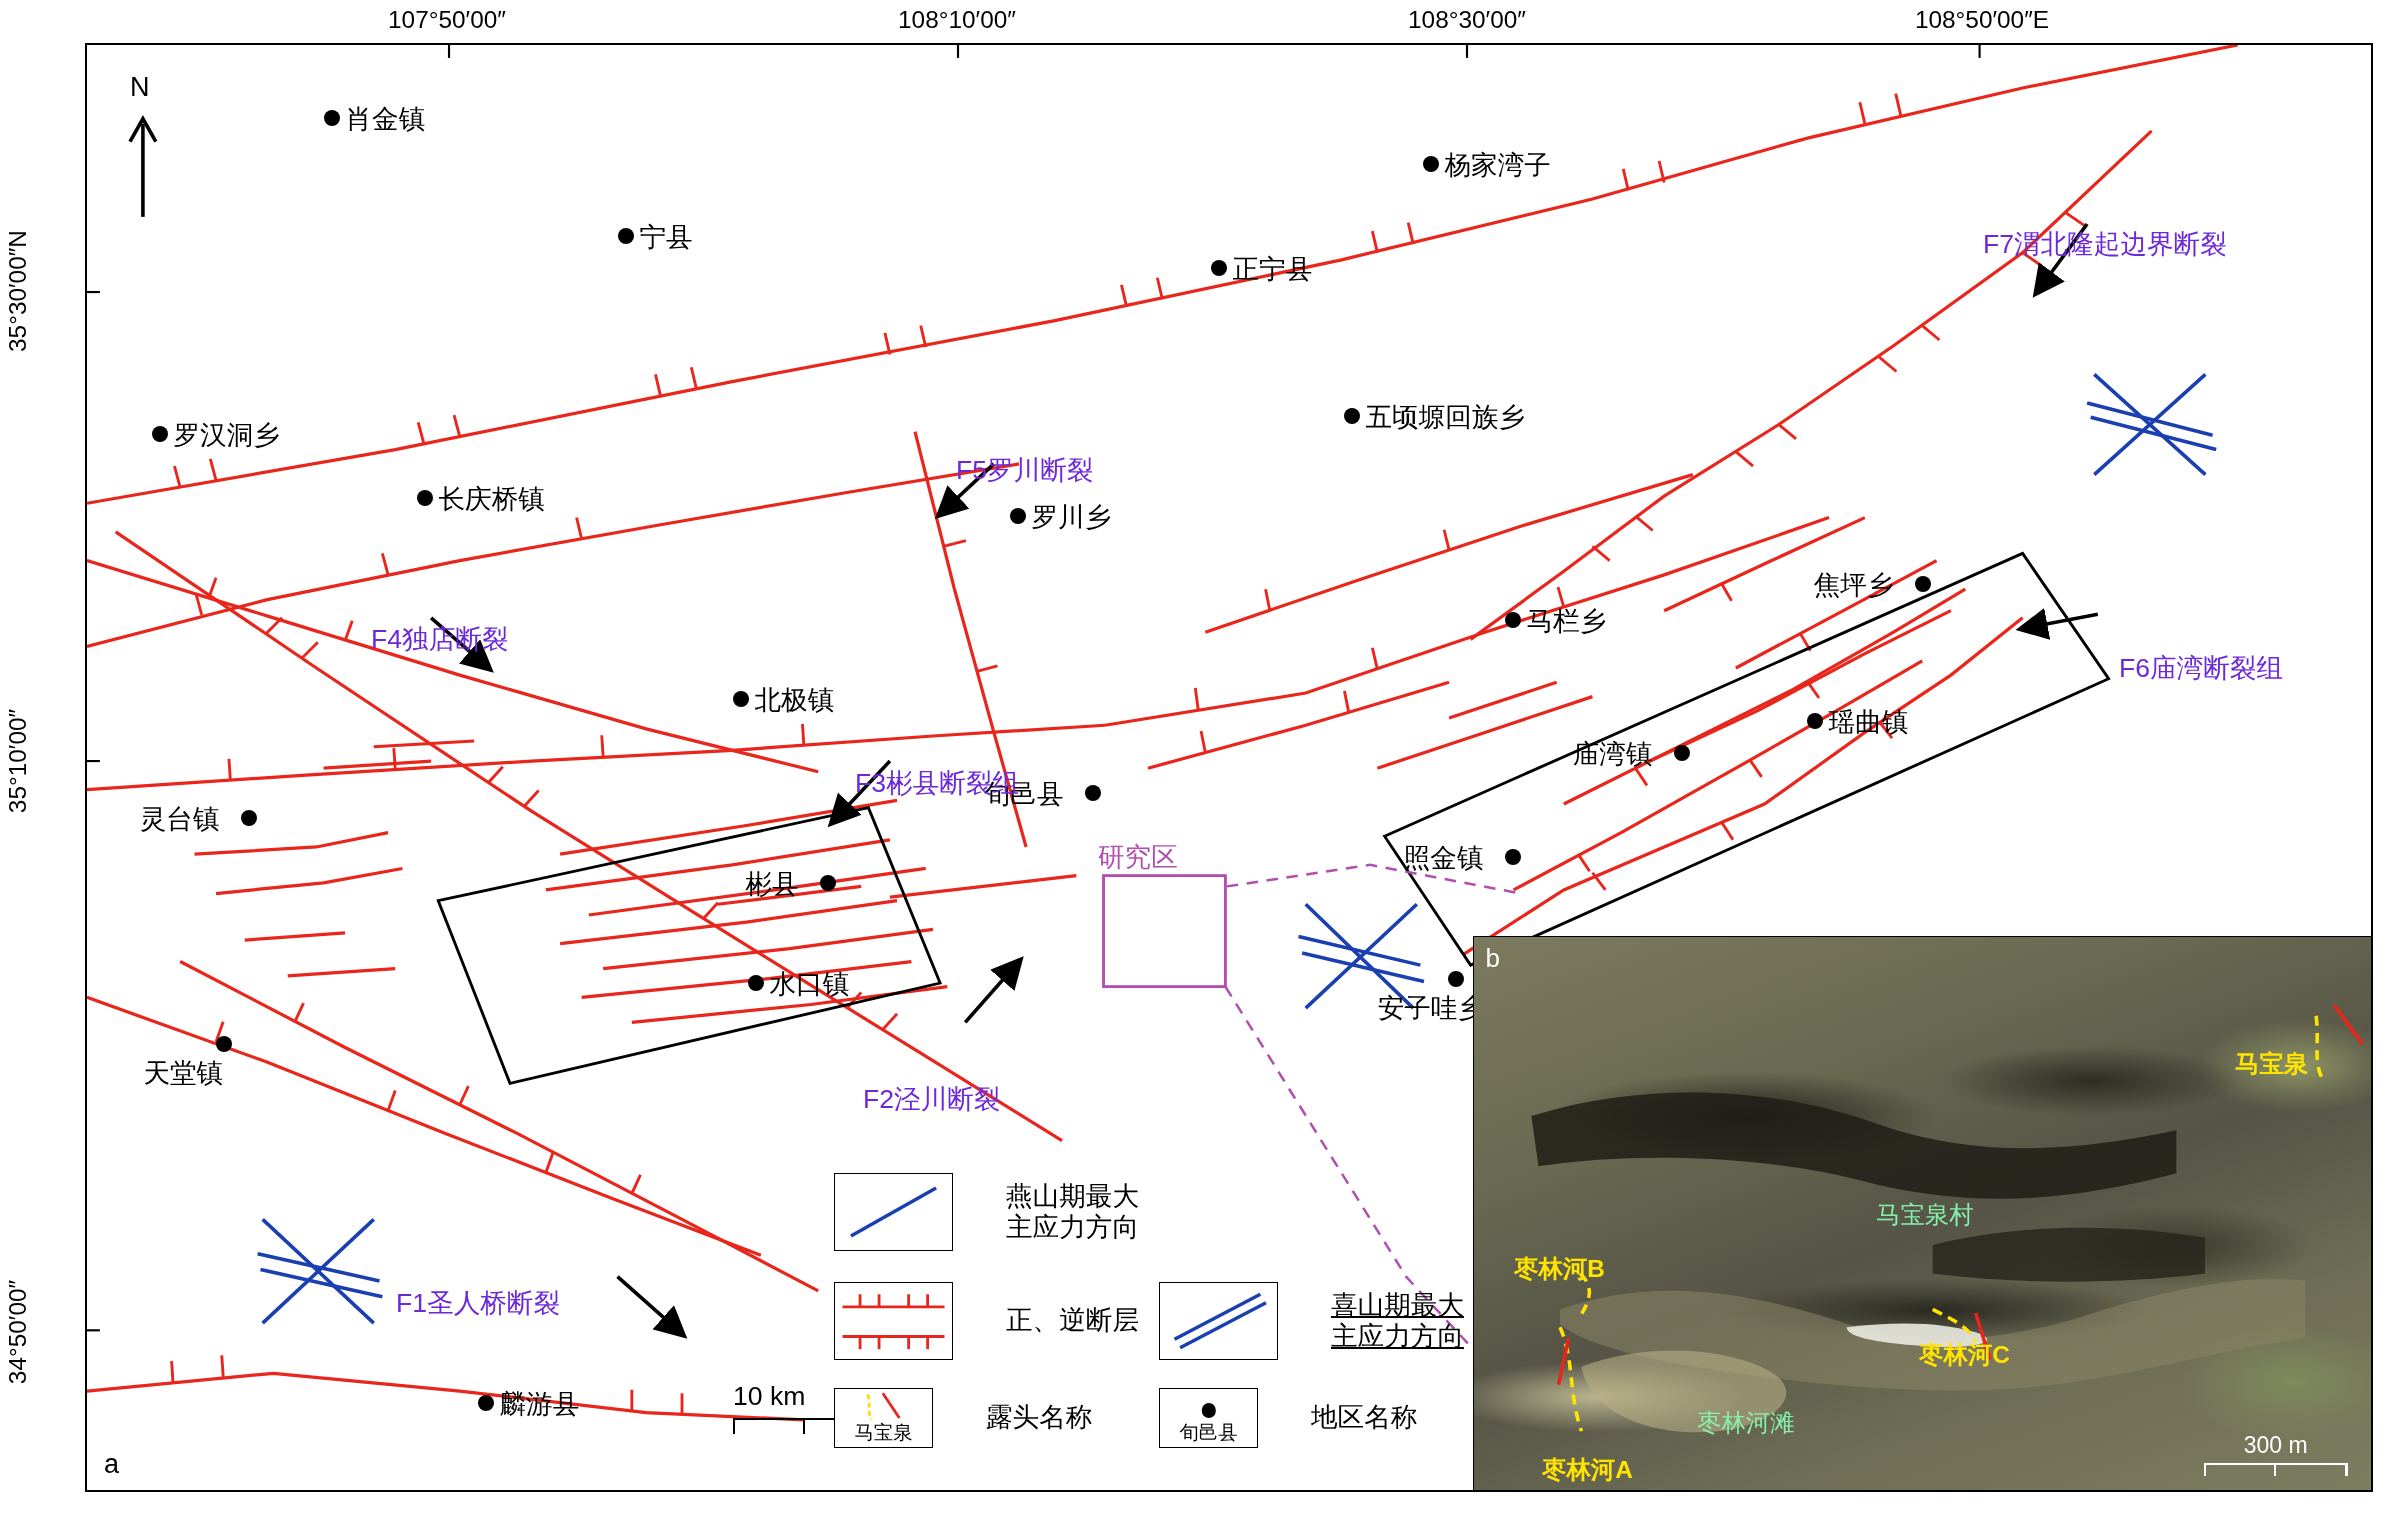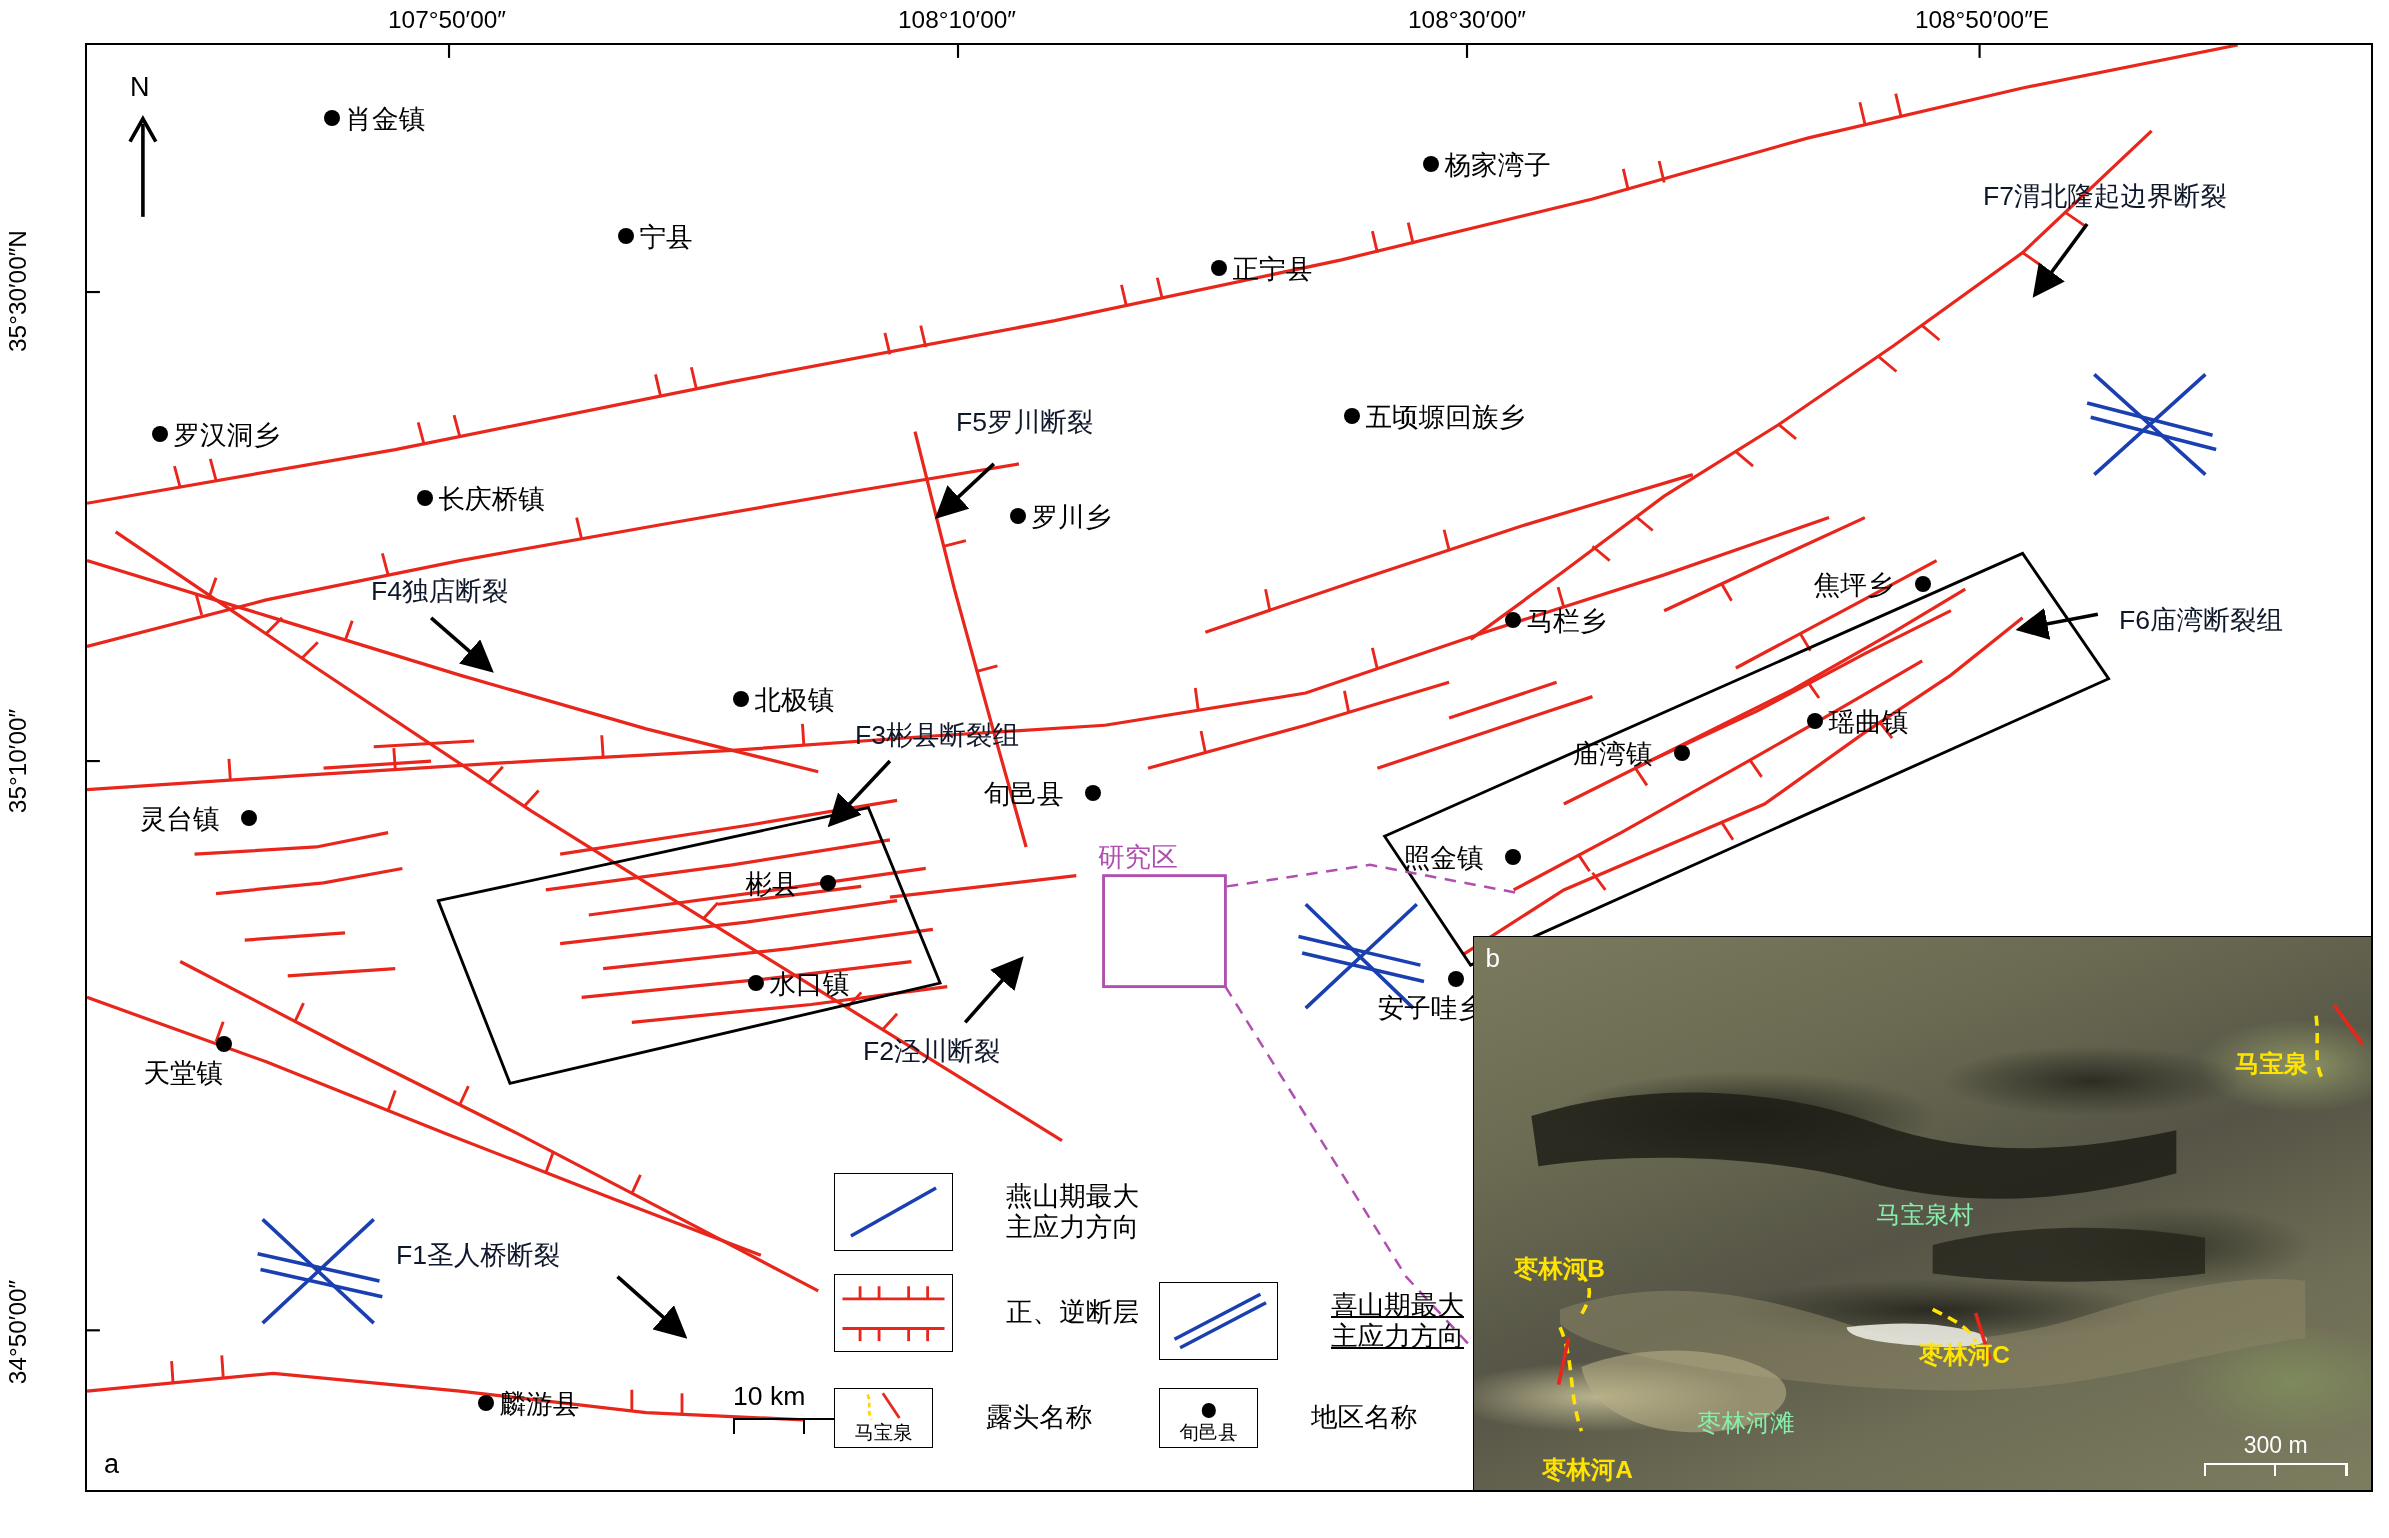--- a/index.html
+++ b/index.html
@@ -63,22 +63,23 @@
     white-space: nowrap;
     left: 21.5px;
     top: -8.6px;
   }
   .city.left .nm { left: auto; right: 21.5px; }
 
   
   .flabel {
     position: absolute;
     font-size: 26.6px;
-    color: #0f172a;
-    white-space: nowrap;
+    color: #6d28d9;
+    white-space: nowrap;
+    margin-top: 48px;
   }
   .plabel {
     position: absolute;
     font-size: 26.6px;
     color: #b14fb1;
     white-space: nowrap;
   }
   .panel-letter {
     position: absolute;
     font-size: 27px;
@@ -534,21 +535,21 @@
           <svg viewBox="0 0 165 108" style="position:absolute;inset:0;width:100%;height:100%">
             <line x1="22" y1="88" x2="143" y2="20" stroke="#1a3fb0" stroke-width="5"></line>
           </svg>
         </div>
         <div class="legend-text">
           <span>燕山期最大</span>
           <span class="l2">主应力方向</span>
         </div>
       </div>
 
-      <div class="legend-row" style="left:0; top:101px;">
+      <div class="legend-row" style="left:0; top:109px;">
         <div class="legend-box">
           <svg viewBox="0 0 165 108" style="position:absolute;inset:0;width:100%;height:100%">
             <g stroke="#e8261c" stroke-width="4">
               <line x1="10" y1="34" x2="155" y2="34"></line>
               <line x1="35" y1="34" x2="35" y2="16"></line>
               <line x1="62" y1="34" x2="62" y2="16"></line>
               <line x1="104" y1="34" x2="104" y2="16"></line>
               <line x1="131" y1="34" x2="131" y2="16"></line>
               <line x1="10" y1="76" x2="155" y2="76"></line>
               <line x1="35" y1="76" x2="35" y2="94"></line>

